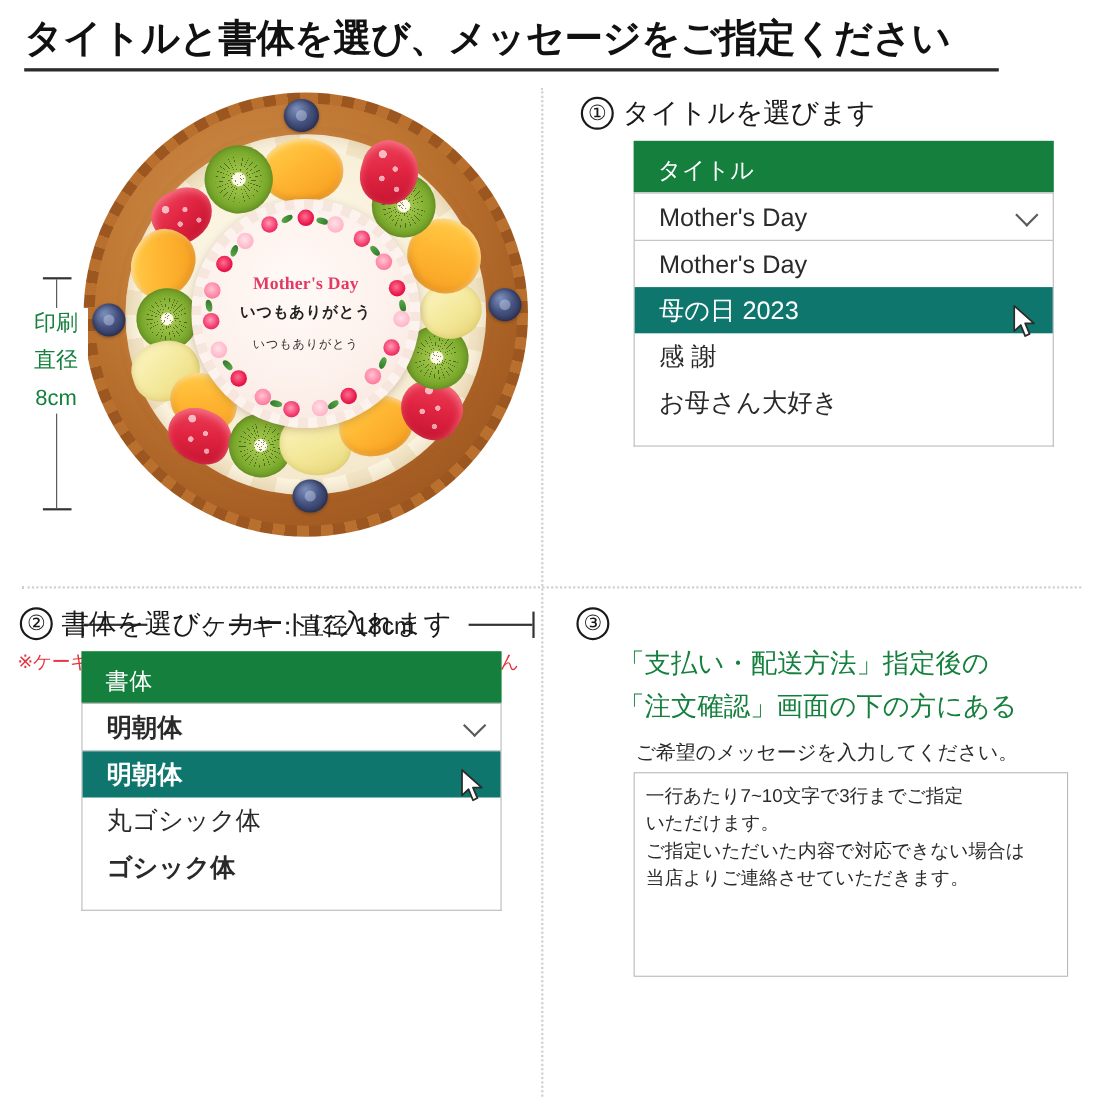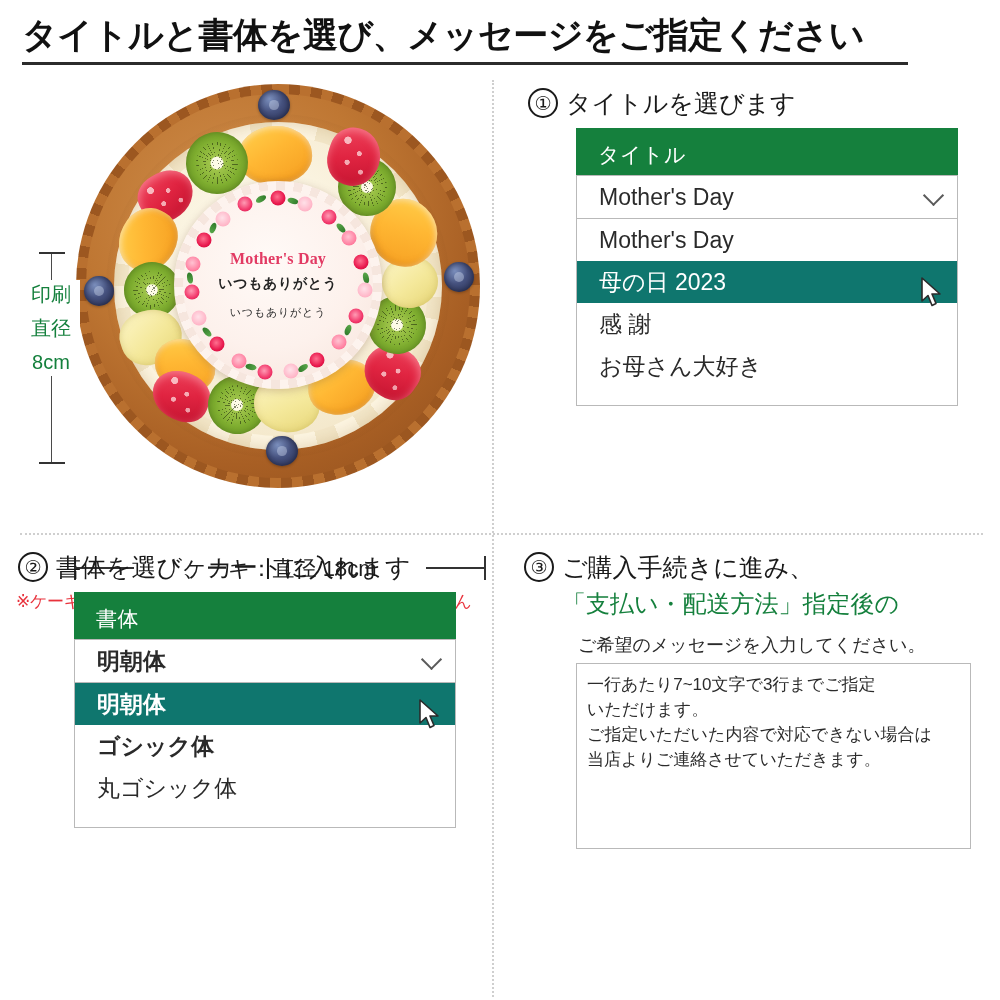--- a/index.html
+++ b/index.html
@@ -446,38 +446,38 @@
     <div class="dd">
       <div class="dd-header">書体</div>
 
       <div class="dd-select">
         <span class="fs-mincho">明朝体</span>
         <span class="chev"></span>
       </div>
 
       <div class="dd-list" style="position:relative;">
         <div class="dd-opt sel fs-mincho">明朝体</div>
+        <div class="dd-opt fs-maru">丸ゴシック体</div>
         <div class="dd-opt fs-gothic">ゴシック体</div>
-        <div class="dd-opt fs-maru">丸ゴシック体</div>
 
         <svg class="cursor" style="left:344px;top:16px;" viewBox="0 0 22 32">
           <polygon points="1,1 1,24 7,18.5 11,28.5 15,26.5 11,17 19,17" fill="#ffffff" stroke="#2b2b2b" stroke-width="1.6" stroke-linejoin="round"></polygon>
         </svg>
       </div>
     </div>
   </div>
 
   <div class="step3">
     <div class="step-head">
       <div class="step-num">③</div>
-      <div class="step-title">ご購入手続きに進み、</div>
     </div>
 
     <div class="lines">
       <div>「支払い・配送方法」指定後の</div>
+      <div>「注文確認」画面の下の方にある</div>
     </div>
 
     <div class="msg-label">ご希望のメッセージを入力してください。</div>
     <div class="msg-box">一行あたり7~10文字で3行までご指定
 いただけます。
 ご指定いただいた内容で対応できない場合は
 当店よりご連絡させていただきます。</div>
   </div>
 
 </div>

